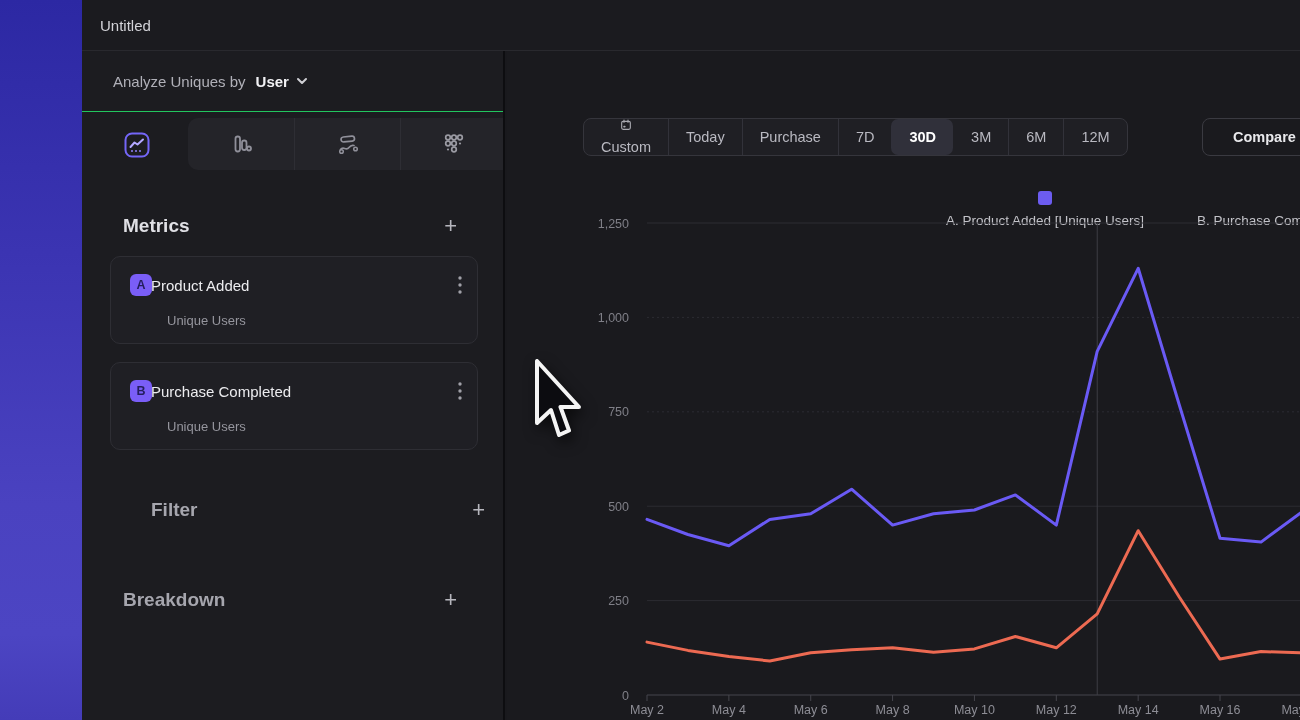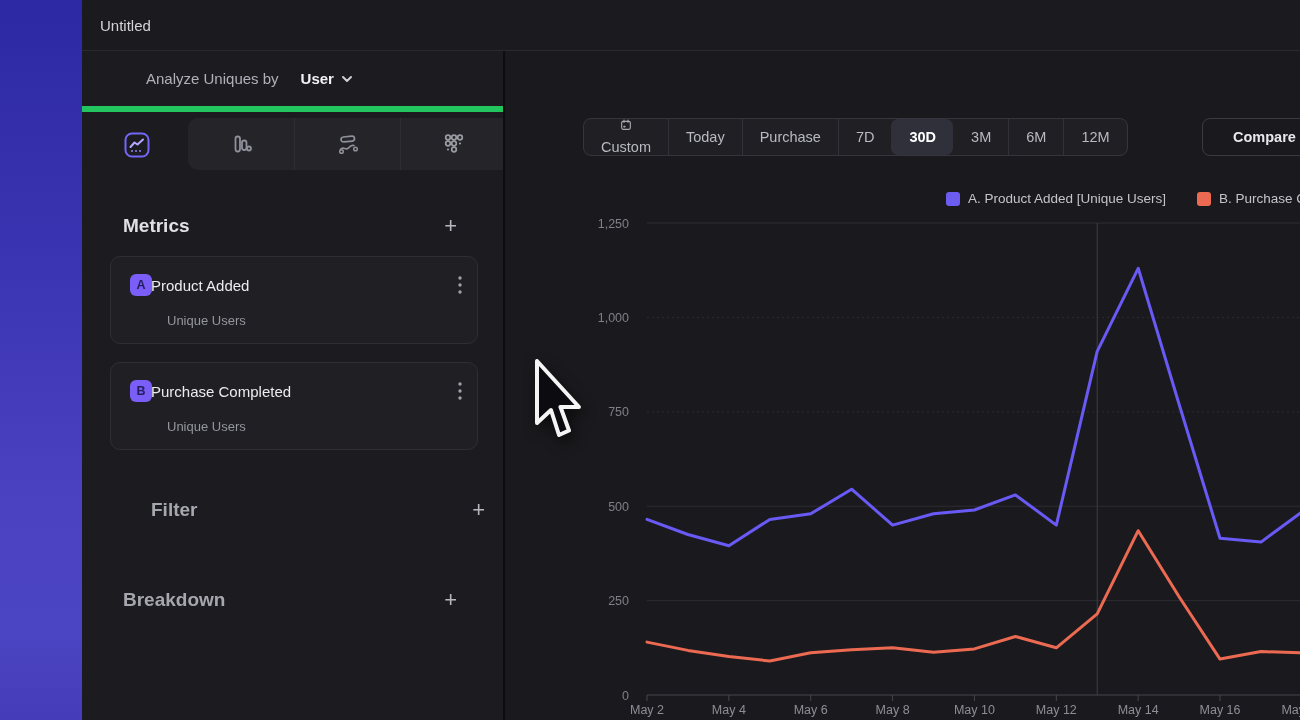--- a/index.html
+++ b/index.html
@@ -12,24 +12,24 @@
     background:linear-gradient(180deg,#2c28a3 0%,#3b34b2 35%,#4a42c0 70%,#4c45c3 88%,#443cb8 100%); }
 
   
   #topbar { left:82px; top:0; width:1218px; height:51px; background:#1b1b1f;
     border-bottom:1px solid #29292e; display:flex; align-items:center; }
   #topbar .title { margin-left:18px; font-size:15px; color:#d3d3d8; }
 
   
   #left-panel { left:82px; top:51px; width:423px; height:669px; background:#1c1c20;
     border-right:2px solid #0d0d10; overflow:hidden; }
-  .analyze-row { left:0; top:0; width:423px; height:61px; border-bottom:6px solid #22c55e;
-    display:flex; align-items:center; padding-left:64px; }
+  .analyze-row { left:0; top:0; width:423px; height:61px; border-bottom:1px solid #22c55e;
+    display:flex; align-items:center; padding-left:31px; }
   .analyze-row .pre { font-size:15px; color:#b0b0b8; }
-  .analyze-row .val { font-size:15px; font-weight:700; color:#f2f2f5; margin-left:22px; }
+  .analyze-row .val { font-size:15px; font-weight:700; color:#f2f2f5; margin-left:10px; }
   .analyze-row svg { margin-left:7px; }
 
   .tabs-row { left:0; top:61px; width:423px; height:58px; }
   .tab-strip { position:absolute; left:106px; top:6px; width:330px; height:52px;
     background:#242429; border-radius:10px 0 0 10px; display:flex; }
   .tab-cell { width:106px; height:52px; display:flex; align-items:center; justify-content:center; }
   .tab-cell + .tab-cell { border-left:1px solid #2e2e34; }
   .tab-selected { position:absolute; left:42px; top:20px; width:26px; height:26px; }
 
   .sec-header { display:flex; align-items:center; justify-content:space-between;
@@ -52,21 +52,21 @@
   #range-group { left:76px; top:67px; height:38px; display:flex; background:#1f1f24;
     border:1px solid #35353c; border-radius:8px; overflow:hidden; }
   .seg { display:flex; align-items:center; justify-content:center; gap:8px; padding:0 17px;
     font-size:14.5px; color:#b9b9c1; border-left:1px solid #32323a; white-space:nowrap;flex-direction:column; }
   .seg:first-child { border-left:none; }
   .seg.active, .seg.active + .seg { border-left-color:transparent; }
   .seg.active { background:#30303a; border-radius:7px; color:#ffffff; font-weight:700; }
   #compare-btn { left:695px; top:67px; width:130px; height:38px; border:1px solid #3a3a41;
     border-radius:8px; display:flex; align-items:center; padding-left:30px;
     font-size:14.5px; font-weight:700; color:#e9e9ec; }
-  .legend-item { top:140px; display:flex; align-items:center; gap:8px; white-space:nowrap; }
+  .legend-item { top:140px; display:flex; align-items:center; gap:8px; white-space:nowrap;flex-direction:column; }
   .legend-item .sw { width:14px; height:14px; border-radius:3px; }
   .legend-item .lt { font-size:13.5px; color:#c3c3c9; }
   #chart-canvas { left:0; top:0; }
   #chart-canvas text { font-family:"Liberation Sans","DejaVu Sans",sans-serif; }
 
   #cursor { left:531px; top:357px; filter:drop-shadow(3px 6px 7px rgba(0,0,0,0.6)); }
 </style>
 </head>
 <body>
 

